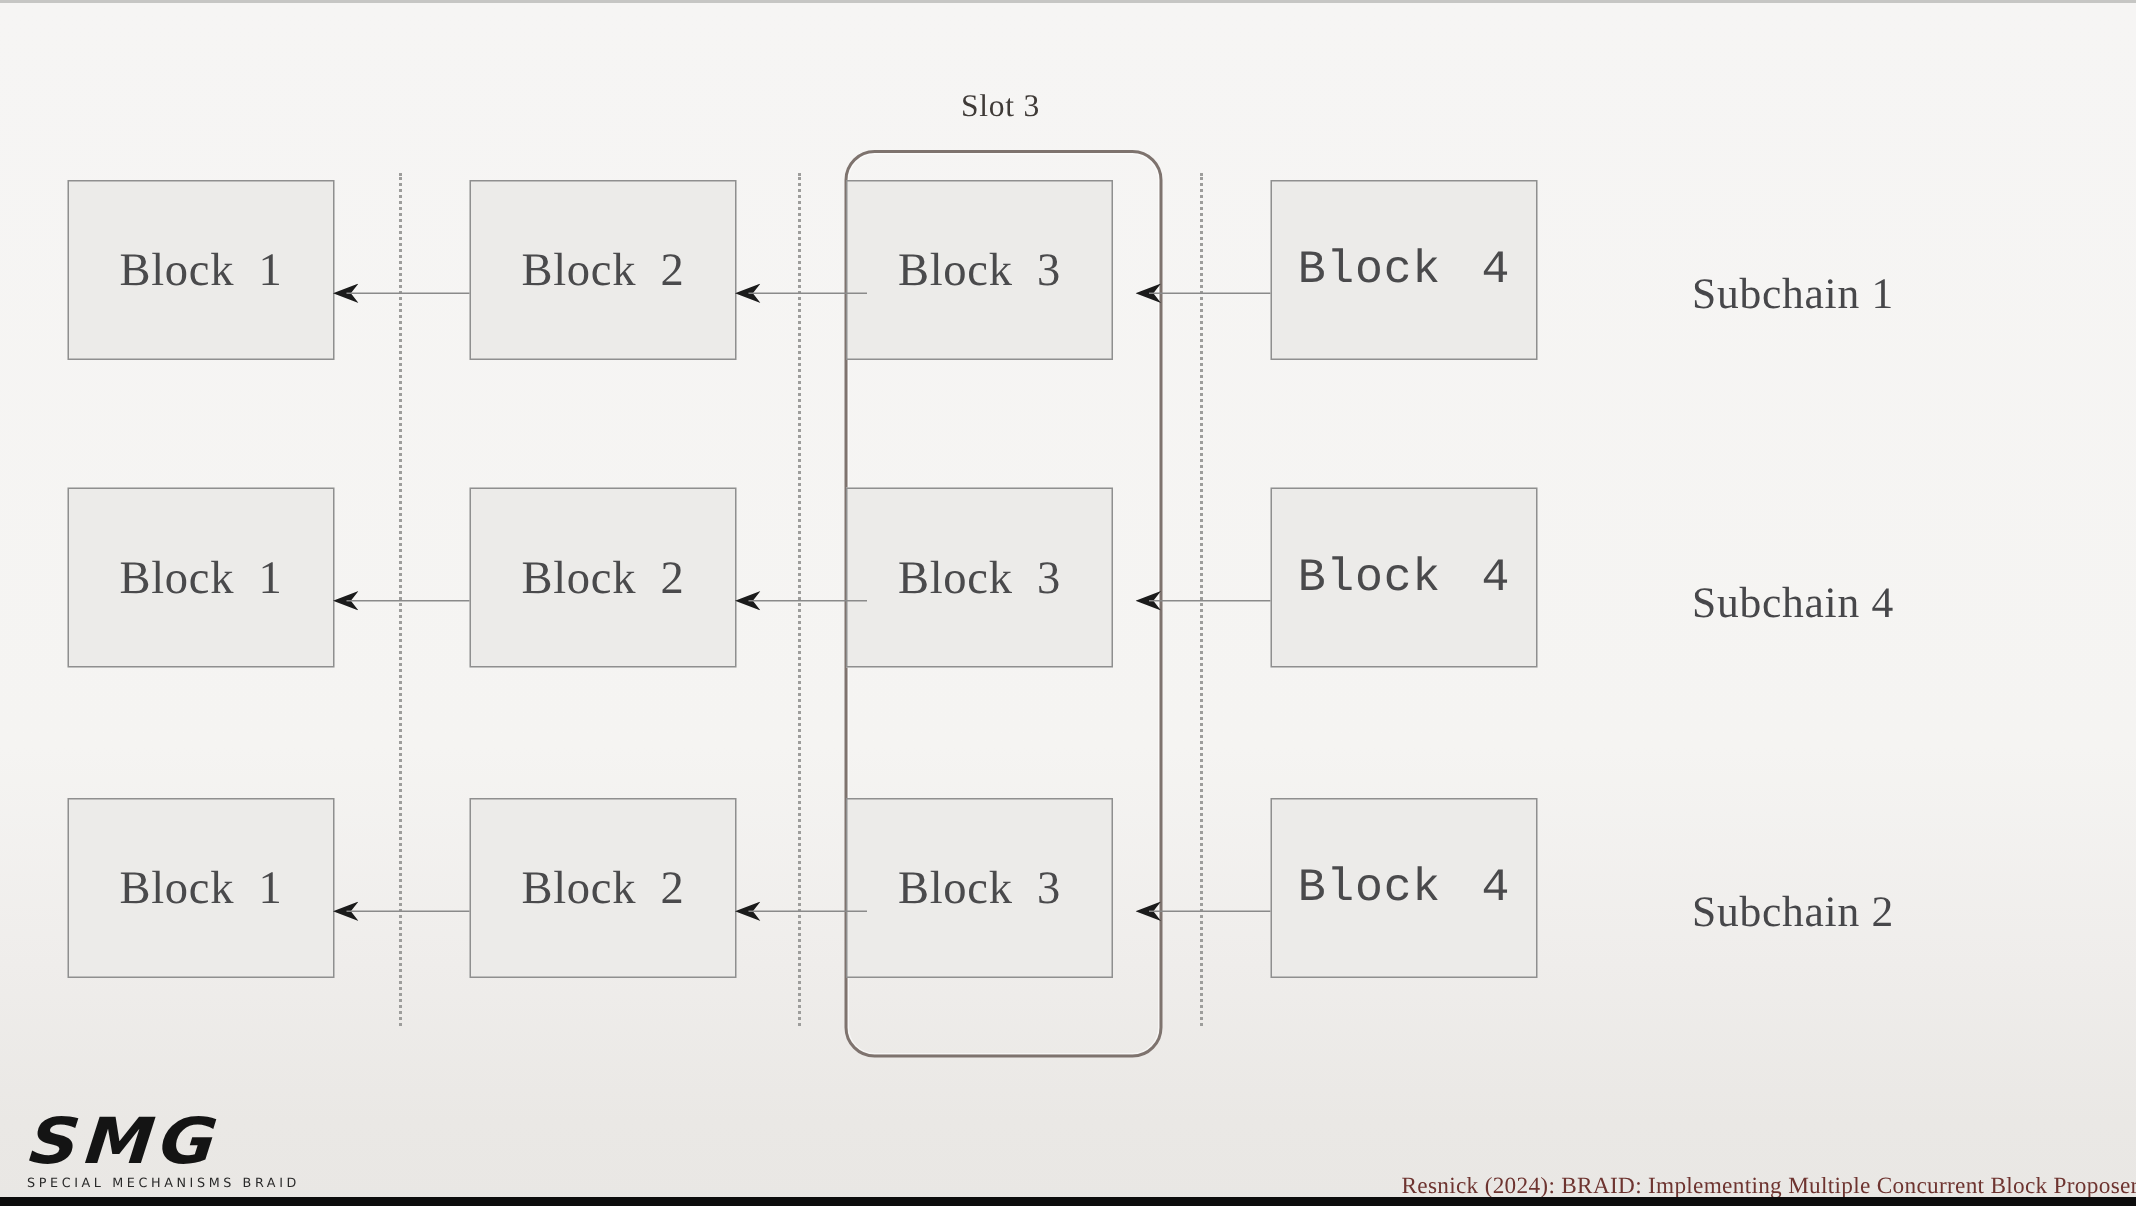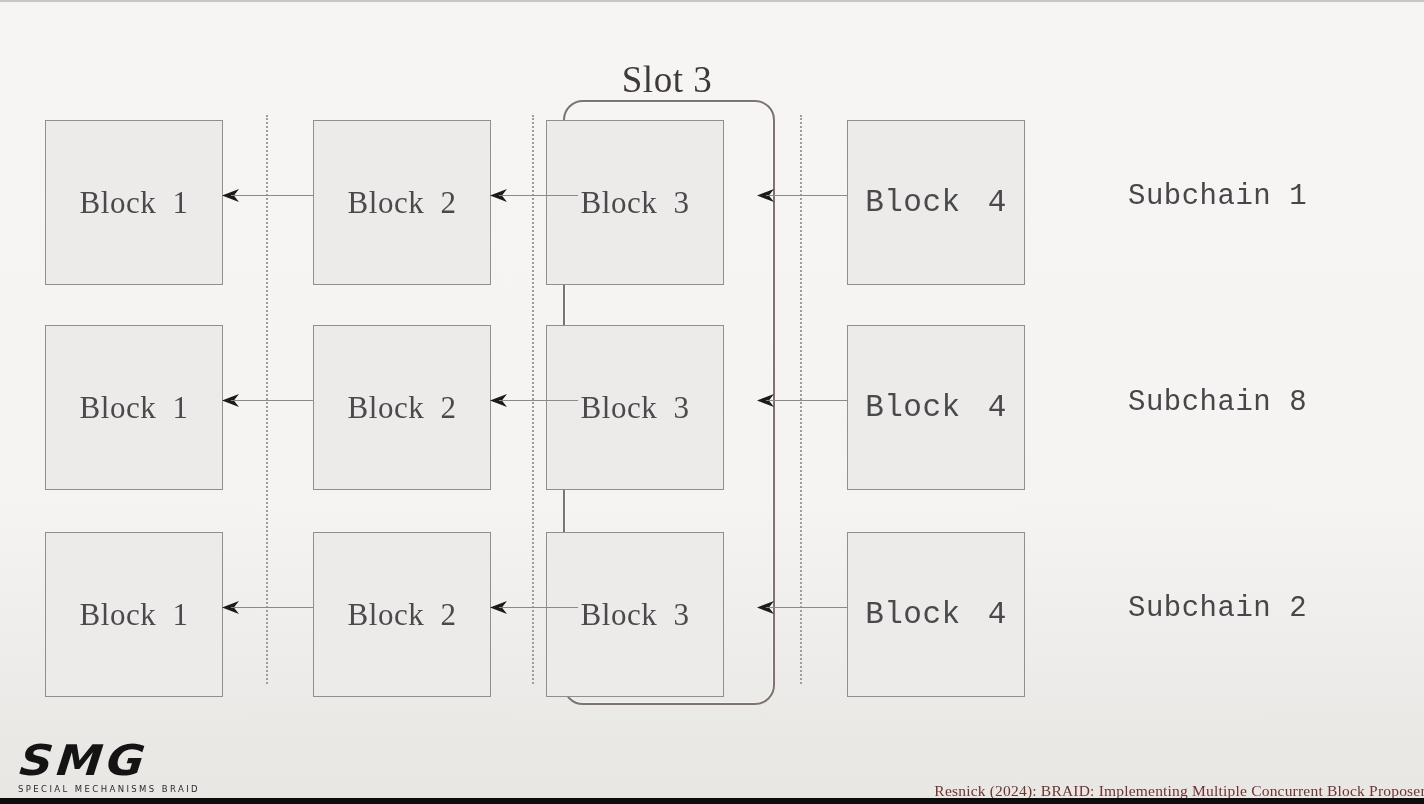--- a/index.html
+++ b/index.html
@@ -10,60 +10,60 @@
     font-family:"Liberation Serif","DejaVu Serif",serif;
     background:linear-gradient(180deg,#f6f5f4 0%,#f5f4f2 62%,#efedeb 80%,#eae8e5 93%,#e9e7e4 100%);
   }
   .top-hairline{
     position:absolute;left:0;top:0;width:100%;height:2px;
     background:#c6c6c4;
   }
   
   .slot-label{
     position:absolute;left:563px;top:58px;width:208px;
-    text-align:center;font-size:37px;color:#3f3a37;letter-spacing:.5px;
+    text-align:center;font-size:21px;color:#3f3a37;letter-spacing:.5px;
   }
   .slot-outline{
     position:absolute;left:563px;top:100px;width:208px;height:601px;
     border:2.5px solid #7e736e;border-radius:20px;
     box-shadow:inset 0 0 0 1px rgba(255,255,255,.55);
   }
   
   .vsep{
     position:absolute;top:115px;height:569px;width:0;
     border-left:2px dotted #9d9d9b;
   }
   .vsep-1{left:266px;}
   .vsep-2{left:532px;}
   .vsep-3{left:800px;}
   
   .block{
-    position:absolute;width:178px;height:165px;
+    position:absolute;width:178px;height:120px;
     background:#ecebe9;border:1.5px solid #8f8f8f;
     box-sizing:border-box;
     display:flex;align-items:center;justify-content:center;
   }
   .block span{
     font-size:31px;color:#4a4a4c;word-spacing:8px;letter-spacing:.5px;
   }
-  .c0{left:45px;}  .c1{left:313px;align-items:center;} .c2{left:546px;text-align:right;} .c3{left:847px;font-family:Liberation Mono, monospace;}
+  .c0{left:45px;}  .c1{left:313px;align-items:center;} .c2{left:564px;text-align:right;} .c3{left:847px;font-family:Liberation Mono, monospace;}
   .r0{top:120px;}  .r1{top:325px;}  .r2{top:532px;}
   
   .arrow{position:absolute;height:13px;}
   .arrow .shaft{
     position:absolute;left:9px;right:0;top:5.5px;height:1.5px;background:#8a8a8a;
   }
   .arrow .head{
     position:absolute;left:0;top:0;width:17px;height:13px;background:#1b1b1b;
     clip-path:polygon(0 50%,100% 0,70% 50%,100% 100%);
   }
   
   .subchain-label{
     position:absolute;left:1128px;width:190px;
-    font-size:29px;color:#47474a;letter-spacing:.5px;font-family:Liberation Mono, monospace;
+    font-size:29px;color:#47474a;letter-spacing:.5px;
   }
   .s0{top:180px;} .s1{top:386px;} .s2{top:592px;}
   
   .logo{position:absolute;left:18px;top:738px;width:220px;}
   .logo-text{
     font-family:"DejaVu Sans","Liberation Sans",sans-serif;
     font-weight:bold;font-style:italic;
     font-size:46px;line-height:42px;letter-spacing:4px;color:#141414;
     transform:skewX(-6deg) scaleY(.92);transform-origin:left bottom;
   }
@@ -165,21 +165,21 @@
   <div class="arrow" style="left:490px;top:601px;width:88px">
       <i class="head"></i>
       <i class="shaft"></i>
     </div>
   <div class="arrow" style="left:757px;top:601px;width:90px">
       <i class="head"></i>
       <i class="shaft"></i>
     </div>
 
   <div class="subchain-label s0">Subchain 1</div>
-  <div class="subchain-label s1">Subchain 8</div>
+  <div class="subchain-label s1">Subchain 4</div>
   <div class="subchain-label s2">Subchain 2</div>
 
   <div class="logo">
     <div class="logo-text">SMG</div>
     <div class="logo-tagline">SPECIAL MECHANISMS BRAID</div>
   </div>
   <div class="citation">Resnick (2024): BRAID: Implementing Multiple Concurrent Block Proposers</div>
   <div class="bottom-bar"></div>
 </div>
 

